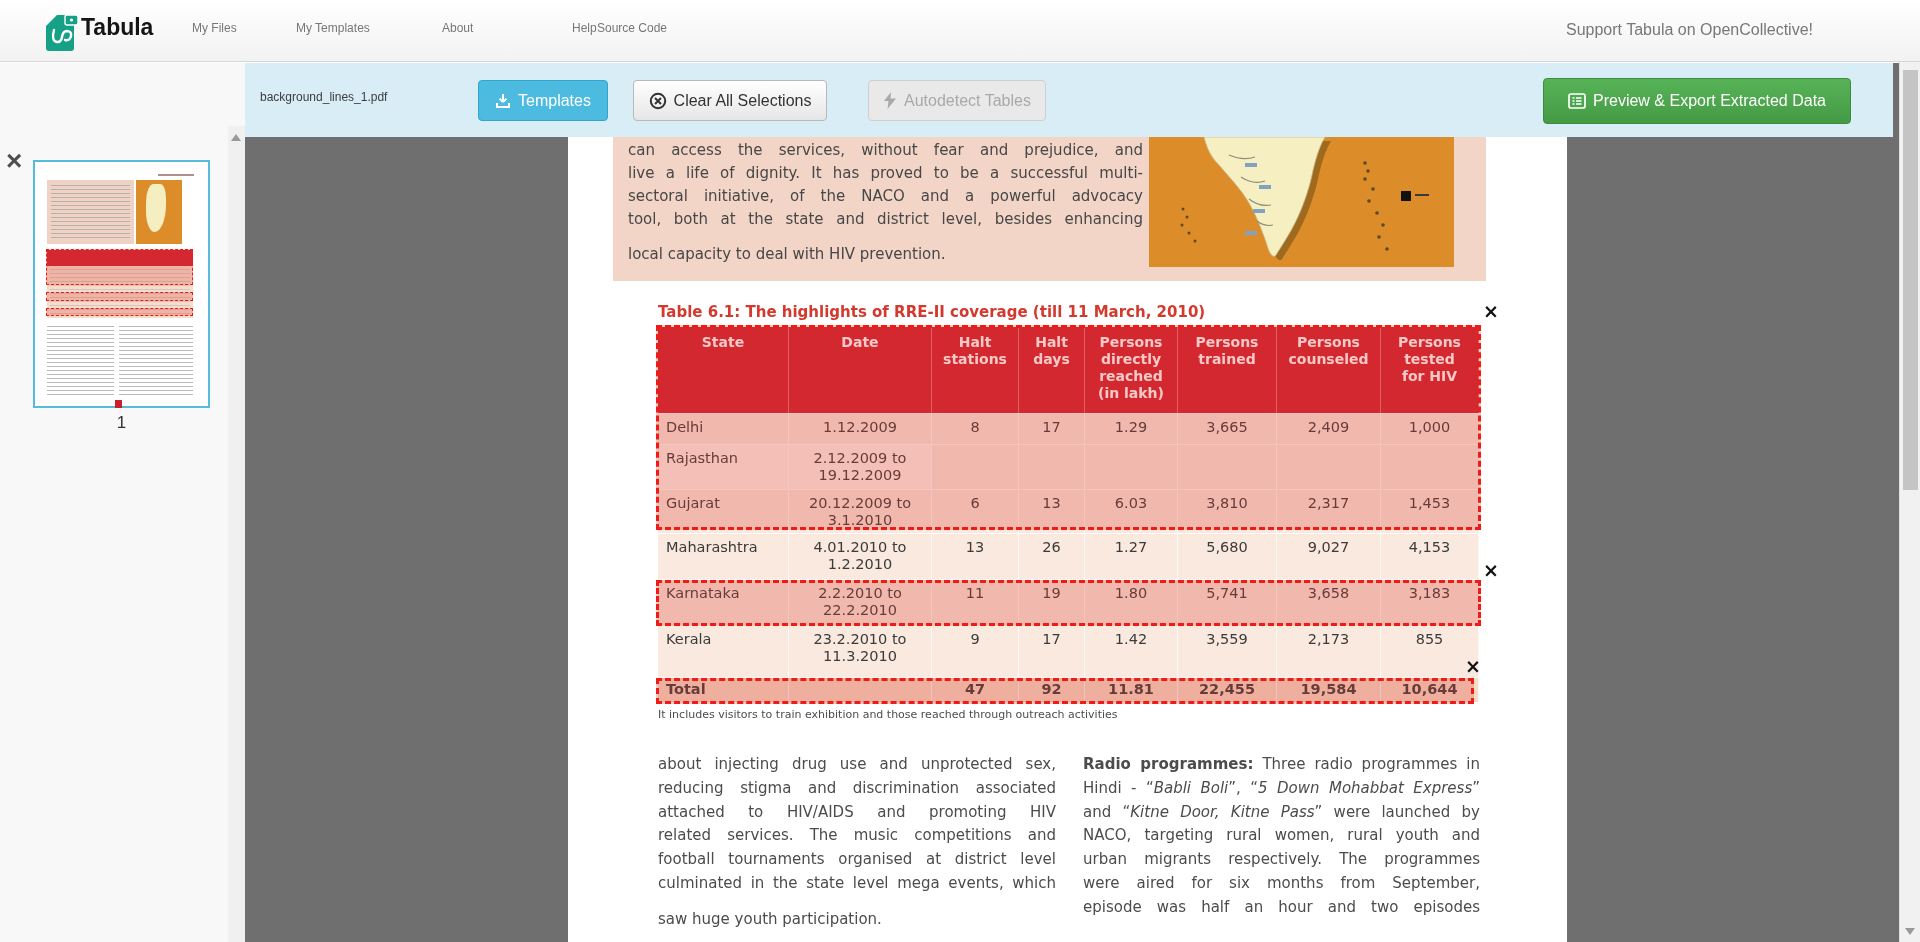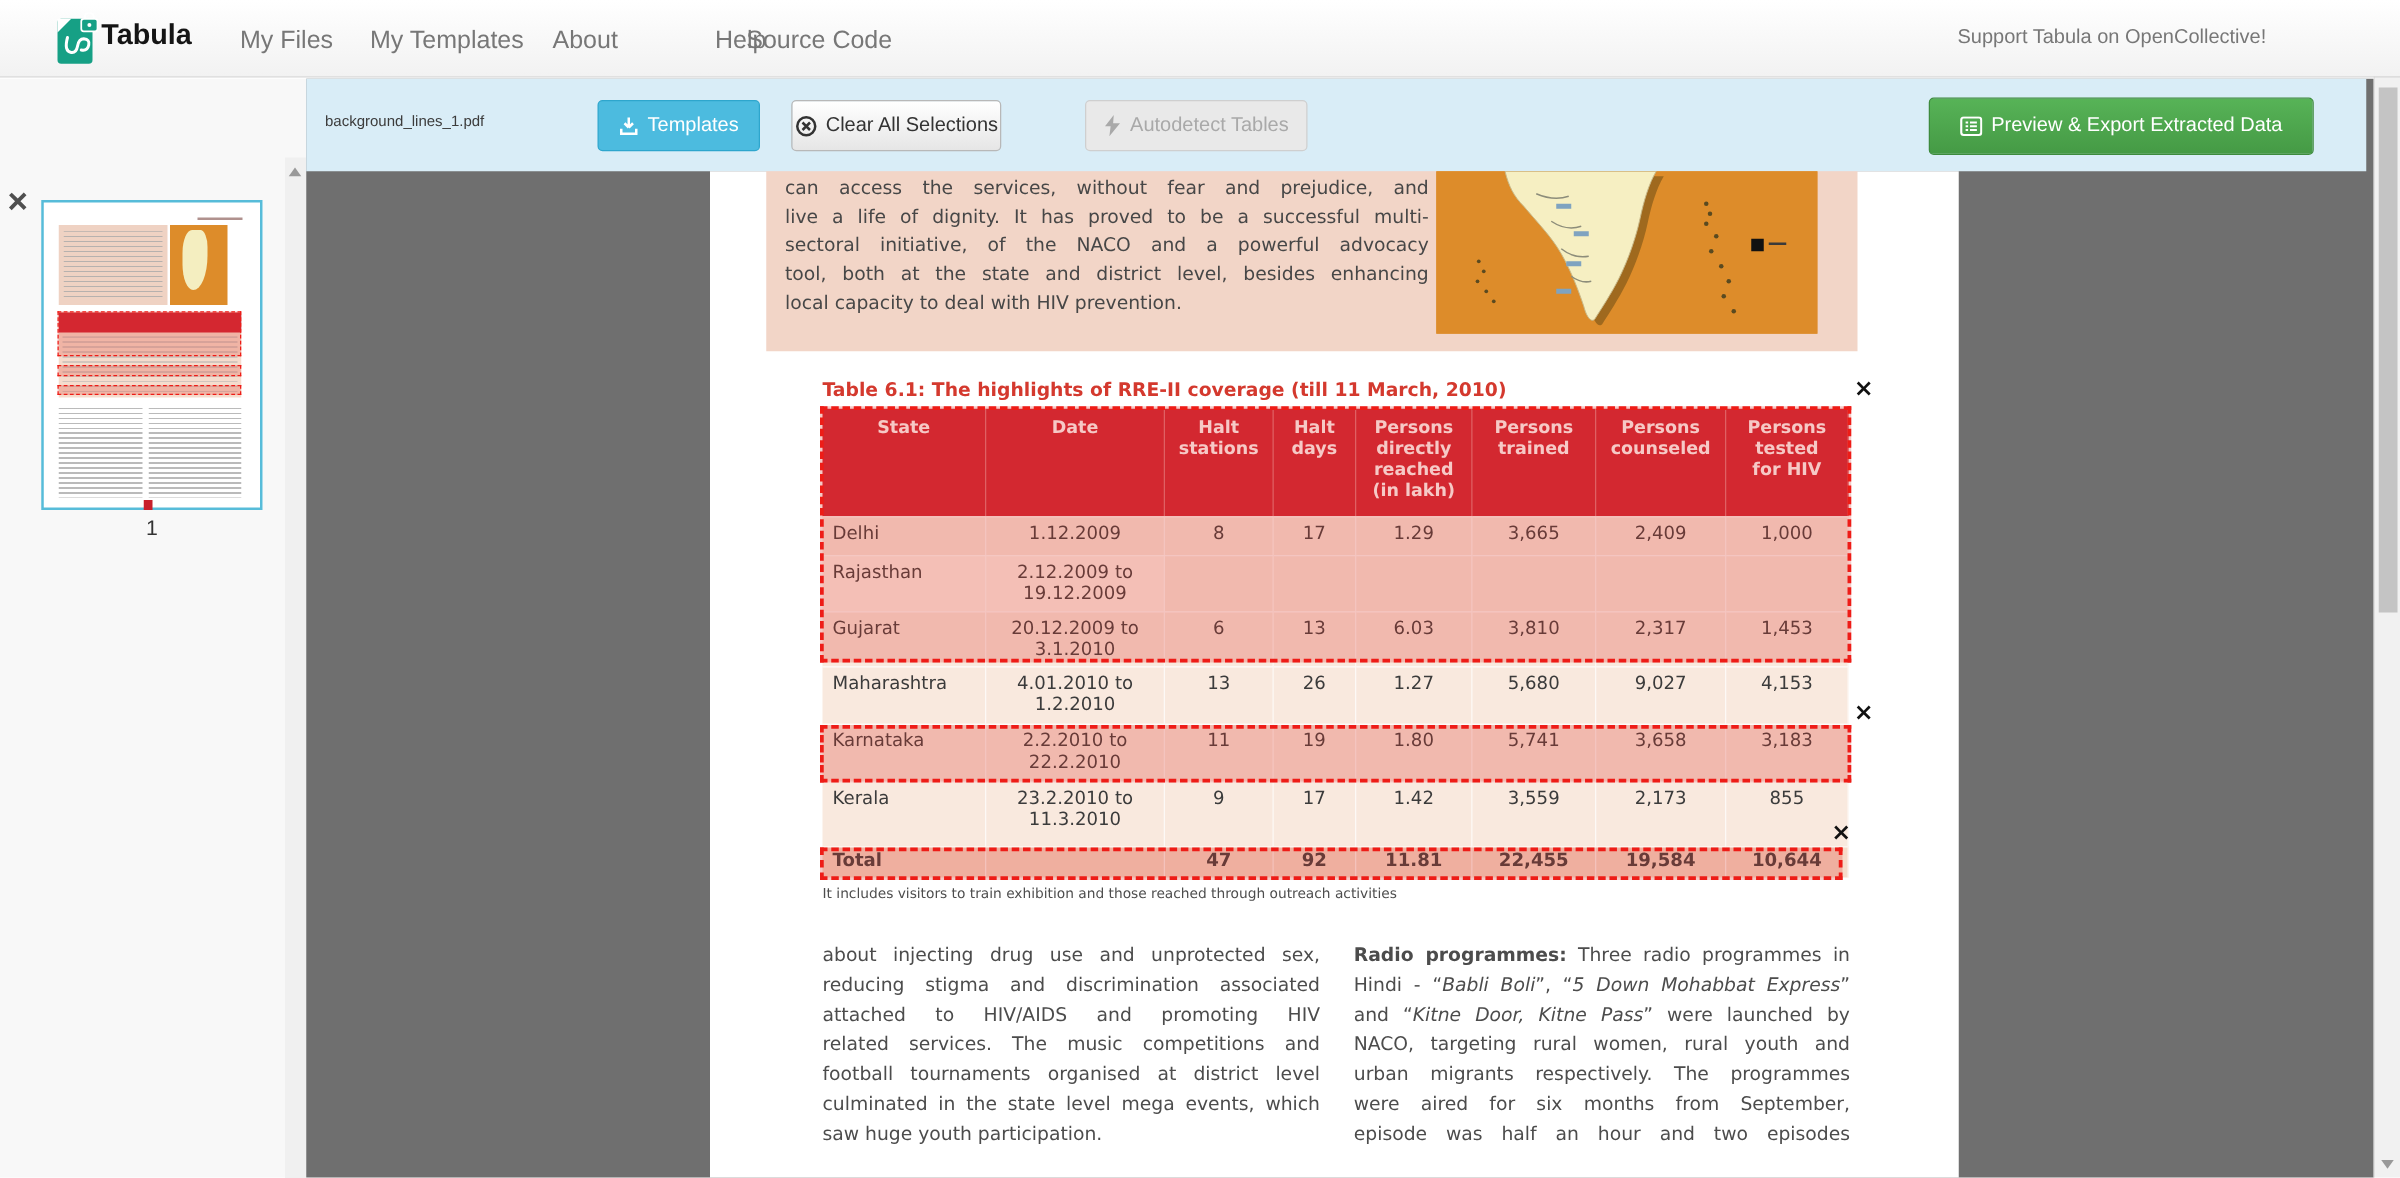--- a/index.html
+++ b/index.html
@@ -3,21 +3,21 @@
 <meta charset="utf-8">
 <style>
   * { margin:0; padding:0; box-sizing:border-box; }
   html,body { width:1920px; height:942px; overflow:hidden; background:#fff;
     font-family:"Liberation Sans", sans-serif; }
   .abs { position:absolute; }
 
   
   #navbar { position:absolute; left:0; top:0; width:1920px; height:62px;
     background:linear-gradient(#ffffff,#f2f2f2); border-bottom:1px solid #d6d6d6; z-index:30;padding-left:39px; }
-  .nav-link { position:absolute; top:21px; font-size:20px; color:#777; cursor:pointer; }
+  .nav-link { position:absolute; top:21px; font-size:12px; color:#777; cursor:pointer; }
   #brand-text { position:absolute; left:81px; top:14px; font-size:23px; font-weight:bold; color:#151515; }
   #support-link { position:absolute; left:1566px; top:21px; font-size:16px; color:#777; }
 
   
   #sidebar { position:absolute; left:0; top:63px; width:245px; height:879px; background:#f8f8f8; }
   #sidebar-close { position:absolute; left:6px; top:86px; font-size:28px; font-weight:bold; color:#4f4f4f;
     line-height:24px; cursor:pointer; }
   #thumb { position:absolute; left:33px; top:97px; width:177px; height:248px; background:#fff;
     border:2px solid #57bcd9; cursor:pointer; }
   .tline { background:repeating-linear-gradient(#a9a9a9 0 1px, transparent 1px 4px); opacity:.8; }
@@ -44,39 +44,39 @@
     border-top:7px solid #999; }
 
   
   #main-bg { position:absolute; left:245px; top:63px; width:1654px; height:879px; background:#6f6f6f; }
   #toolbar { position:absolute; left:245px; top:63px; width:1648px; height:74px; background:#d9edf7; }
   #filename { position:absolute; left:15px; top:27px; font-size:12px; color:#3c3c3c; }
   .btn { position:absolute; border-radius:4px; font-size:16px; display:flex; align-items:center;
     justify-content:center; gap:7px; cursor:pointer; }
   #btn-templates { left:233px; top:17px; width:130px; height:41px; background:#4cbbdf;
     border:1px solid #2ea6cd; color:#fff; }
-  #btn-clear { left:388px; top:17px; width:168px; height:41px; background:linear-gradient(#fff,#e6e6e6);
+  #btn-clear { left:388px; top:17px; width:194px; height:41px; background:linear-gradient(#fff,#e6e6e6);
     border:1px solid #b8b8b8; color:#333; }
   #btn-autodetect { left:623px; top:17px; width:178px; height:41px; background:#e9e9e9;
     border:1px solid #cfcfcf; color:#a9a9a9; cursor:default; }
   #btn-preview { left:1298px; top:15px; width:308px; height:46px; background:linear-gradient(#57b357,#459a45);
     border:1px solid #3d8b3d; color:#fff; }
 
   
   #win-scroll { position:absolute; left:1899px; top:0; width:21px; height:942px; background:#f1f1f1;
     border-left:1px solid #e0e0e0; }
   #win-thumb { position:absolute; left:3px; top:70px; width:15px; height:420px; background:#c4c4c4; }
 
   
   #page { position:absolute; left:568px; top:137px; width:999px; height:805px; background:#fff;
     font-family:"DejaVu Sans", sans-serif; color:#4a4a4a; }
   #pink-box { position:absolute; left:45px; top:0; width:873px; height:144px; background:#f2d5c7; }
   #pink-text { position:absolute; left:15px; top:2px; width:515px; }
   .jline { font-size:15px; line-height:23px; color:#474747; text-align:justify; text-align-last:justify; }
-  .jline.end { text-align-last:left; }
+  .jline.end { text-align-last:left;margin-top:12px; }
   #map-box { position:absolute; left:581px; top:0; width:305px; height:130px; background:#dd8c2a; }
 
   #table-title { position:absolute; left:90px; top:166px; font-size:15px; font-weight:bold; color:#d4392e; }
 
   #pdf-table { position:absolute; left:90px; top:190px; width:821px; height:375px; }
   .trow { position:absolute; left:0; width:821px; display:grid;
     grid-template-columns:131px 143px 87px 66px 93px 99px 104px 98px; }
   .trow > div { border-right:1px solid rgba(255,255,255,.75); border-top:1px solid rgba(255,255,255,.8);
     overflow:hidden; }
   #thead-row { top:0; height:86px; background:#cf2130; }

